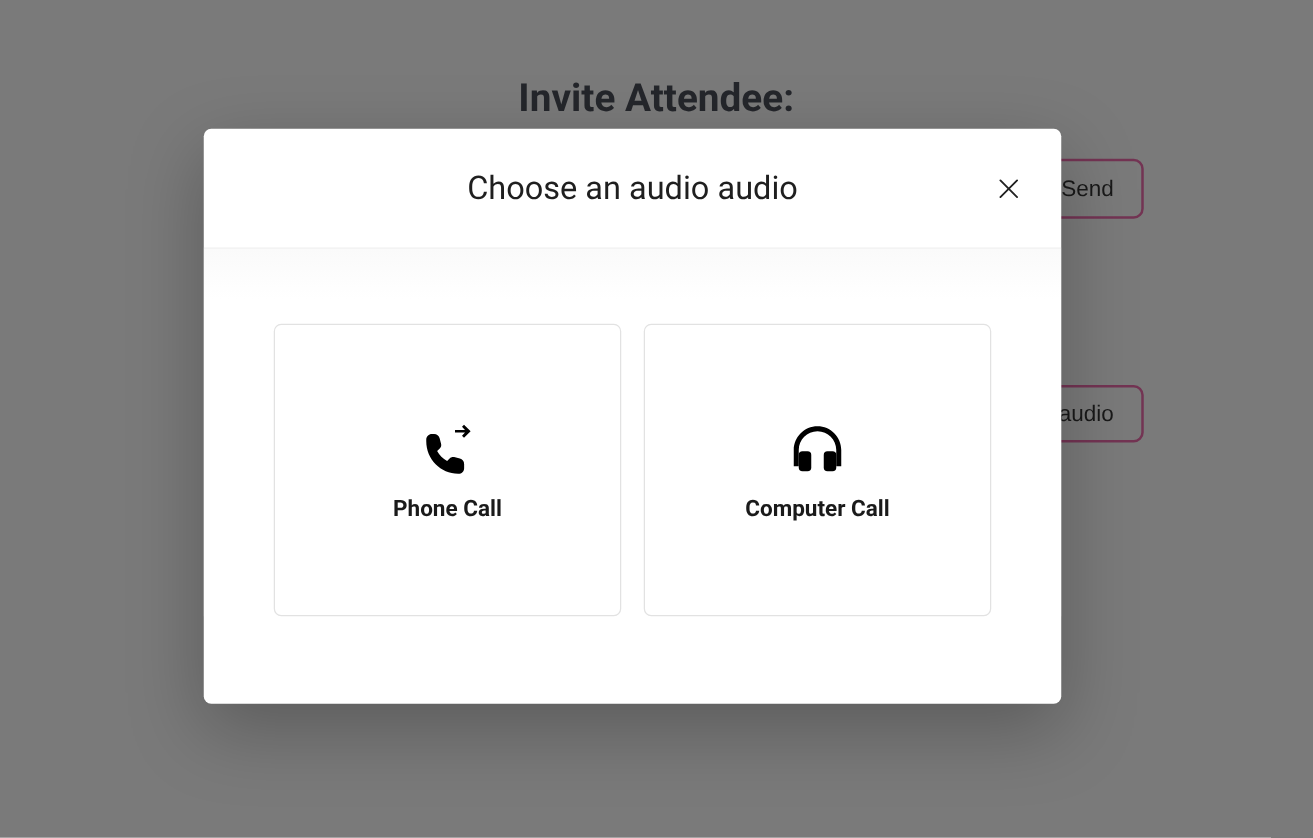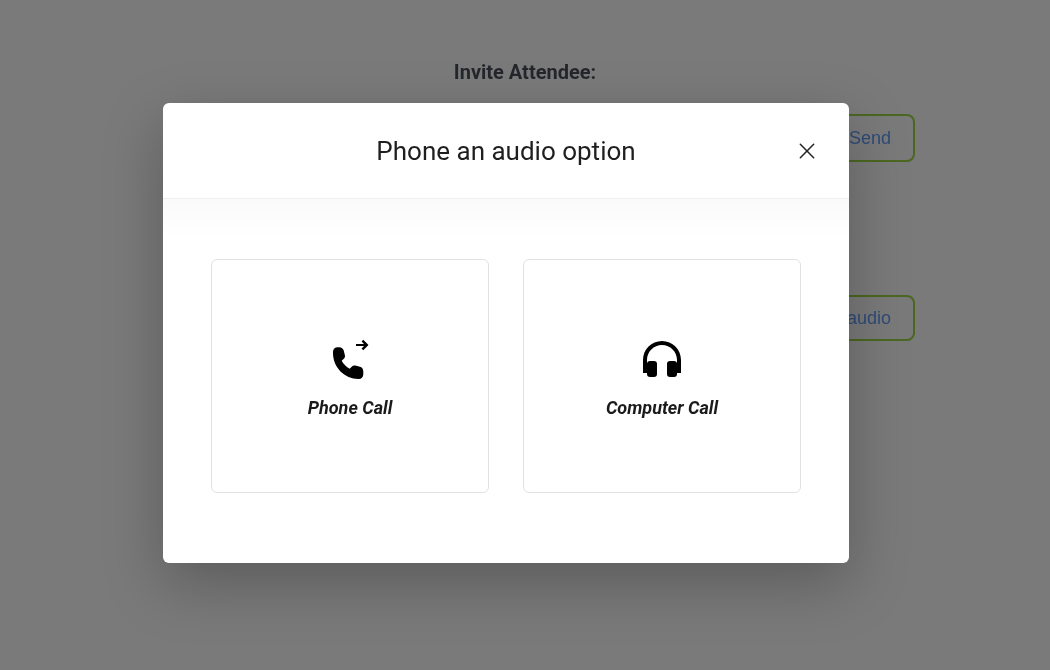--- a/index.html
+++ b/index.html
@@ -5,32 +5,32 @@
   * { box-sizing: border-box; margin: 0; padding: 0; }
   html, body { width: 1050px; height: 670px; overflow: hidden; font-family: -apple-system, "Segoe UI", Roboto, "Helvetica Neue", Arial, sans-serif; background: #fff; }
 
   
   .bg-page {
     position: absolute; inset: 0;
     padding-top: 60px;
     display: flex; flex-direction: column; align-items: center;
   }
   .bg-heading {
-    font-size: 20px; font-weight: 700; color: #1f2430;
+    font-size: 31px; font-weight: 700; color: #1f2430;
     margin-bottom: 24px;
   }
   .bg-row {
     width: 780px; height: 60px;
     display: flex; align-items: center; justify-content: flex-end;
     margin-bottom: 120px;
   }
   .bg-btn {
-    border: 2px solid #84cc16;
+    border: 2px solid #ec4899;
     border-radius: 8px;
-    color: #3b82f6;
+    color: #000000;
     background: #fff;
     font-size: 18px;
     padding: 10px 22px;
     cursor: pointer;
   }
   .bg-send { width: 90px; height: 48px; }
   .bg-link { height: 46px; }
 
   
   .scrim {
@@ -61,23 +61,22 @@
     position: absolute; right: 28px; top: 36px;
     width: 24px; height: 24px;
     border: none; background: transparent;
     cursor: pointer; padding: 0;
     color: #222;
   }
   .close-btn svg { width: 20px; height: 20px; display: block; }
 
   .modal-body {
     padding: 60px 48px 0 48px;
-    display: flex; gap: 18px; justify-content: space-between;
+    display: flex; gap: 18px; justify-content: center;
     background: linear-gradient(to bottom, #fafafa 0px, #ffffff 40px);
-    font-style: italic;
   }
   .option-card {
     width: 278px; height: 234px;
     border: 1px solid #e2e2e2;
     border-radius: 6px;
     background: #fff;
     display: flex; flex-direction: column; align-items: center; justify-content: center;
     cursor: pointer;
   }
   .option-icon { width: 48px; height: 48px; color: #000; margin-bottom: 14px; }
@@ -94,21 +93,21 @@
   </div>
   <div class="bg-row">
     <button class="bg-btn bg-link">audio</button>
   </div>
 </div>
 
 <div class="scrim"></div>
 
 <div class="modal">
   <div class="modal-header">
-    <div class="modal-title">Phone an audio option</div>
+    <div class="modal-title">Choose an audio audio</div>
     <button class="close-btn">
       <span>
         <svg viewBox="0 0 24 24" fill="none" stroke="currentColor" stroke-width="1.8" stroke-linecap="round">
           <line x1="4" y1="4" x2="20" y2="20"></line>
           <line x1="20" y1="4" x2="4" y2="20"></line>
         </svg>
       </span>
     </button>
   </div>
 

